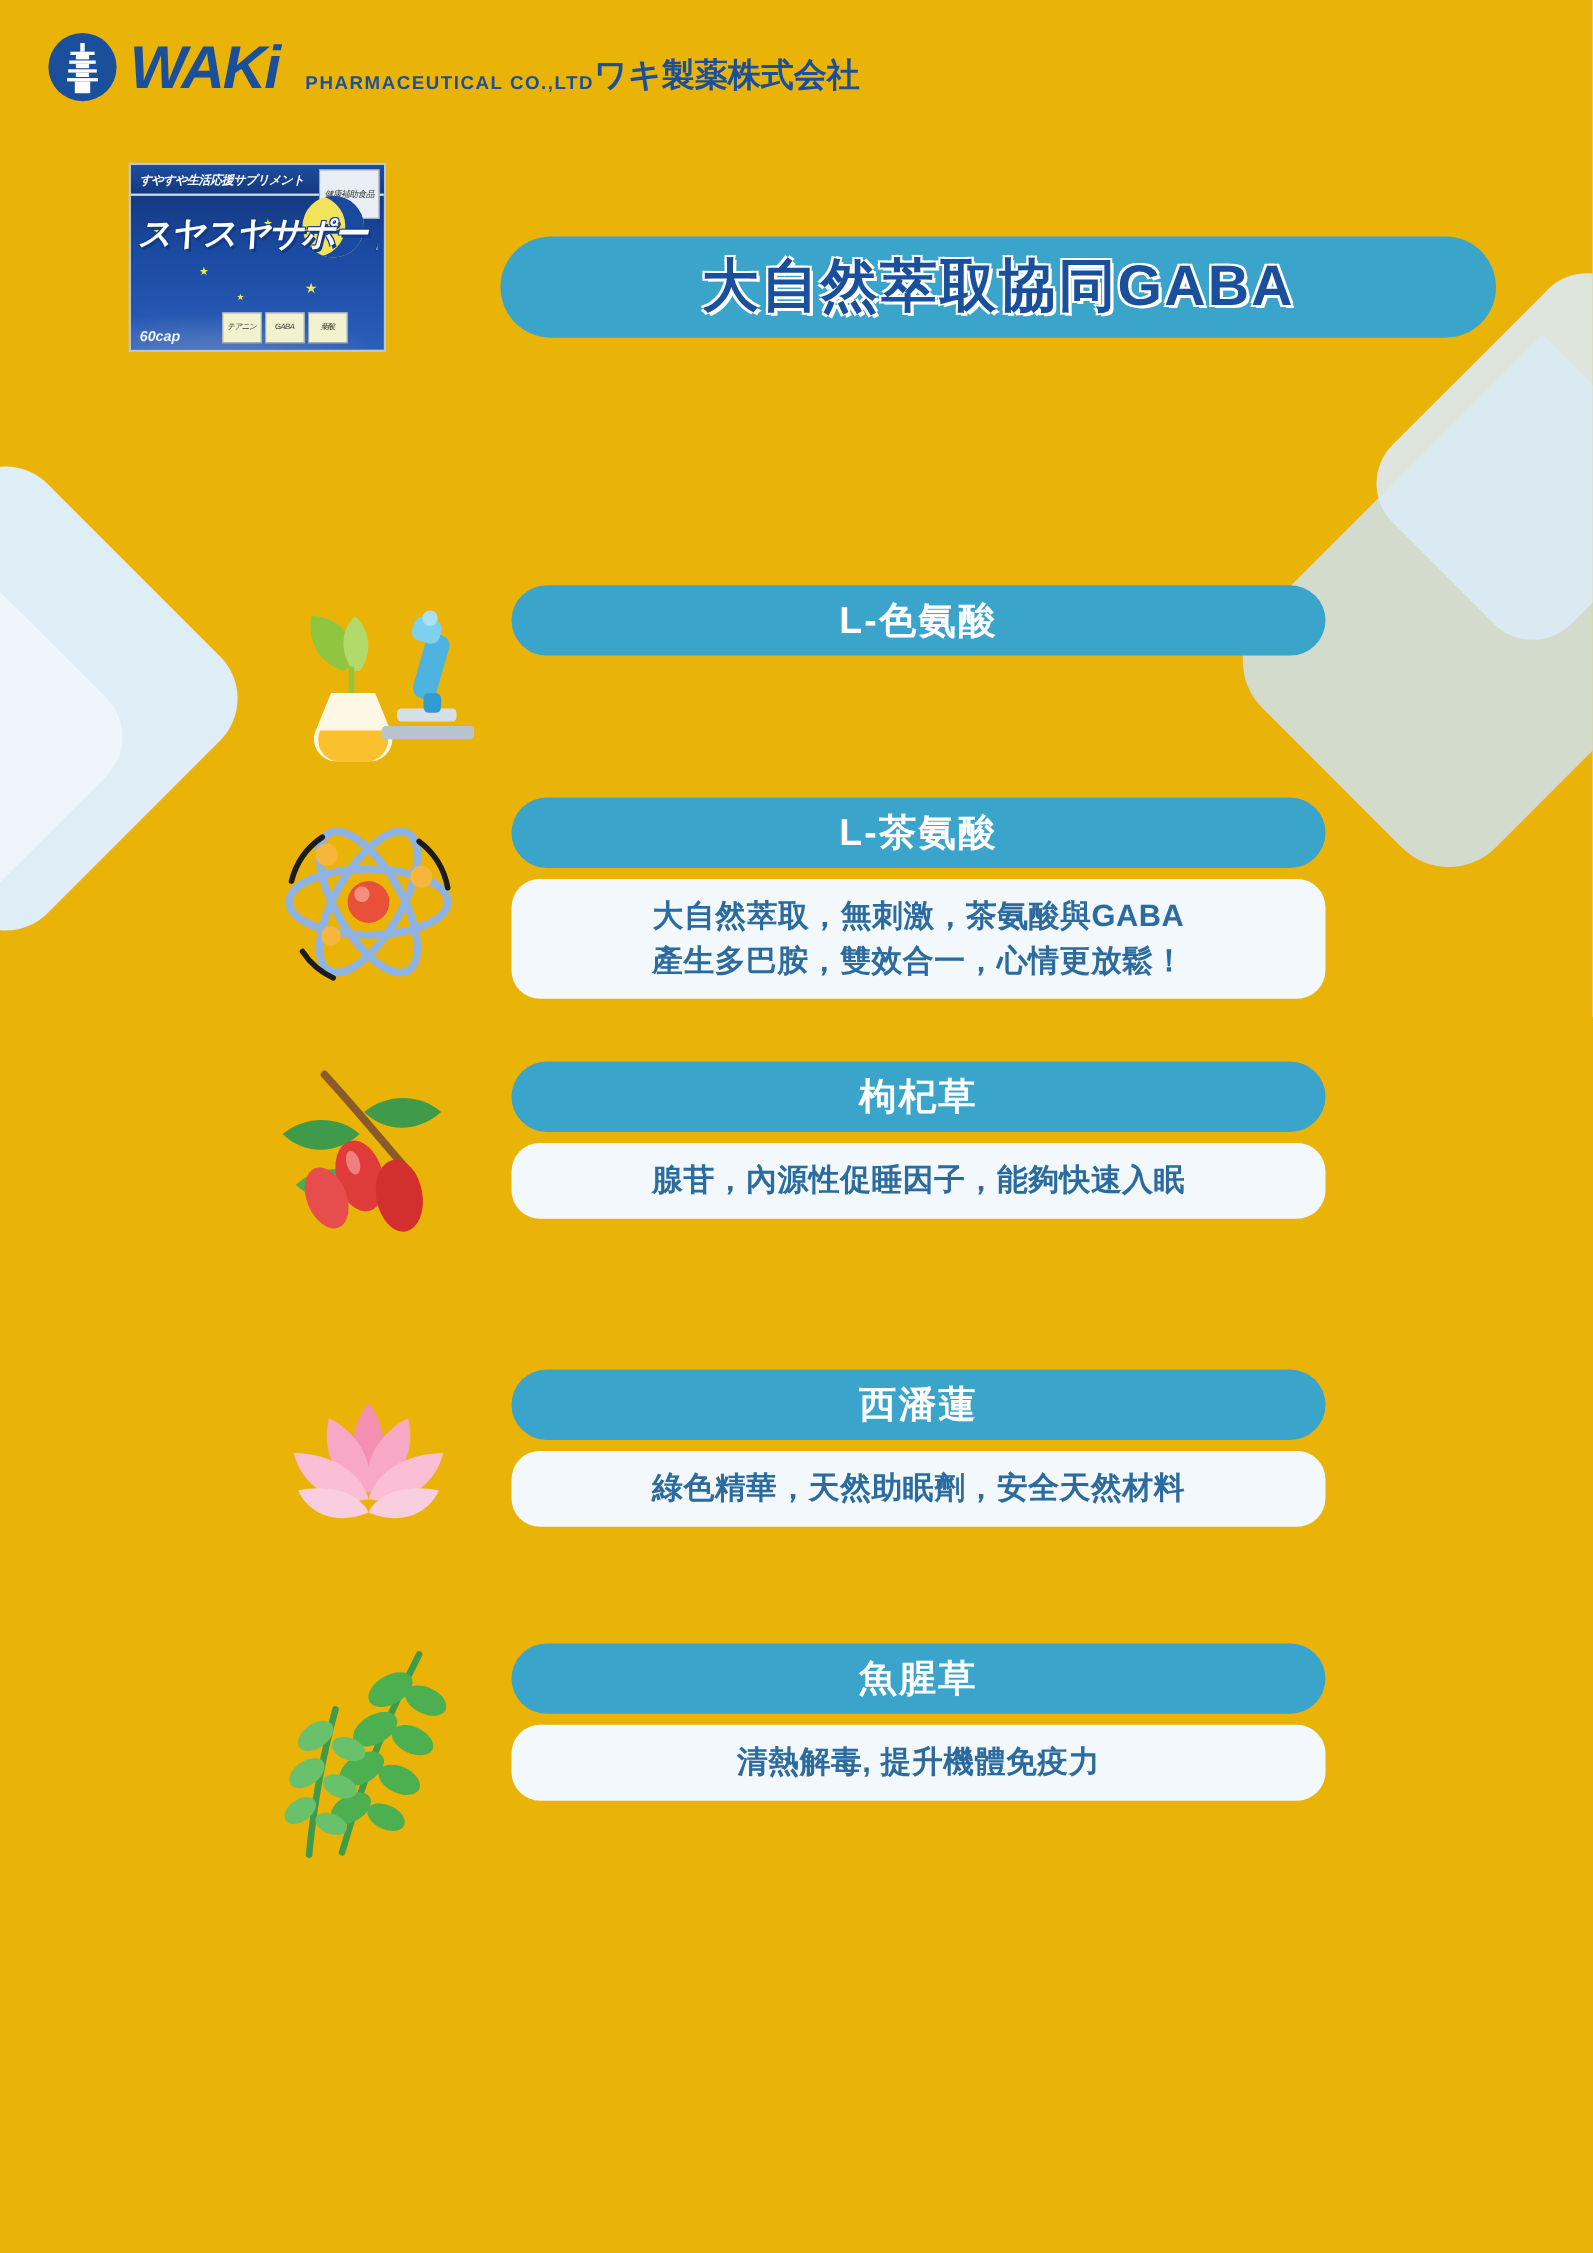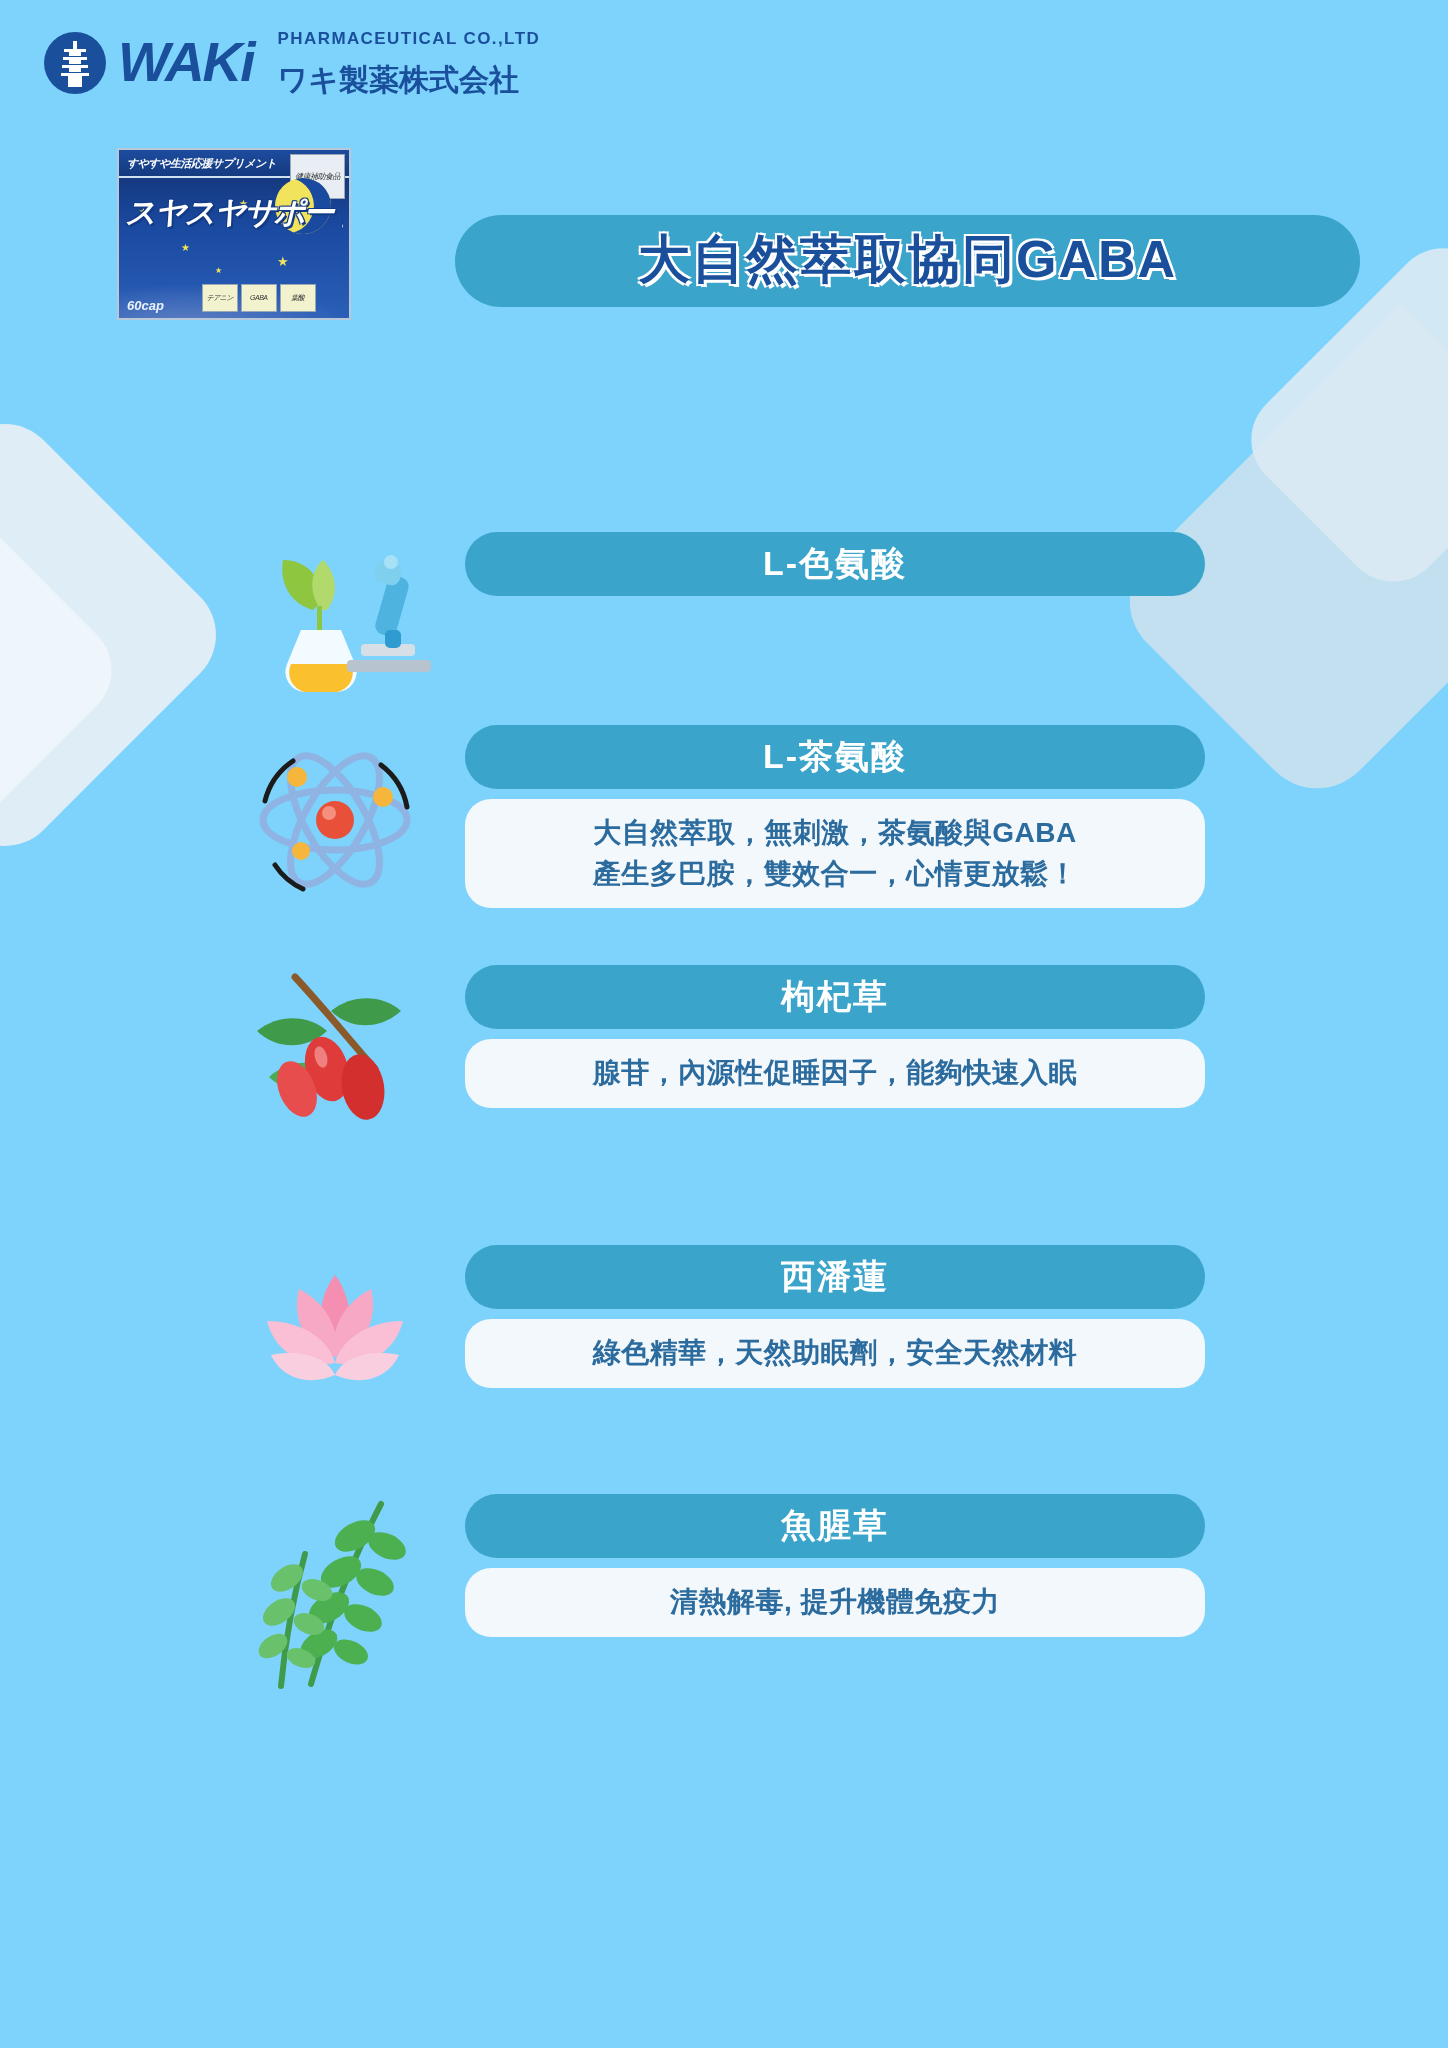--- a/index.html
+++ b/index.html
@@ -1,21 +1,21 @@
 <!DOCTYPE html>
 <html><head>
 <meta charset="utf-8">
 <style>
   html,body{margin:0;padding:0;}
   body{
     width:1448px;height:2048px;background:#ffffff;
     font-family:"Liberation Sans","DejaVu Sans",sans-serif;
     overflow:hidden;position:relative;
   }
-  .page{position:relative;width:1448px;height:2048px;overflow:hidden;background:#7dd3fc;}
+  .page{position:relative;width:1448px;height:2048px;overflow:hidden;background:#eab308;}
 
   
   .deco-right-top{
     position:absolute;right:-60px;top:260px;width:420px;height:300px;
     background:#cfe2ef;border-radius:60px 0 0 60px;transform:rotate(-45deg);
     transform-origin:right center;opacity:.85;
   }
   .deco-right-top2{
     position:absolute;right:-120px;top:300px;width:300px;height:230px;
     background:#dceaf4;border-radius:50px;transform:rotate(-45deg);opacity:.9;
@@ -31,21 +31,21 @@
 
   
   .header{position:absolute;left:44px;top:30px;display:flex;align-items:center;gap:14px;}
   .logo-mark{width:62px;height:62px;border-radius:50%;background:#1a4f9c;position:relative;flex:none;}
   .pagoda{position:absolute;left:50%;top:9px;transform:translateX(-50%);width:34px;height:46px;}
   .logo-word{
     font-family:"Liberation Sans",sans-serif;font-weight:700;font-style:italic;
     font-size:55px;color:#1a4f9c;letter-spacing:-2px;line-height:1;
     margin-left:-2px;
   }
-  .logo-text-block{margin-left:10px;display:flex;flex-direction:column;justify-content:center;line-height:1.05;}
+  .logo-text-block{margin-left:10px;display:flex;justify-content:center;line-height:1.05;align-items:flex-end;}
   .logo-en{font-size:17px;font-weight:700;color:#1a4f9c;letter-spacing:1.4px;}
   .logo-jp{font-size:30px;font-weight:700;color:#1a4f9c;letter-spacing:0px;margin-top:16px;}
 
   
   .title-banner{
     position:absolute;left:455px;top:215px;width:905px;height:92px;
     background:#3aa4cb;border-radius:46px;
   }
   .title-text{
     position:absolute;left:455px;top:205px;width:905px;height:110px;

